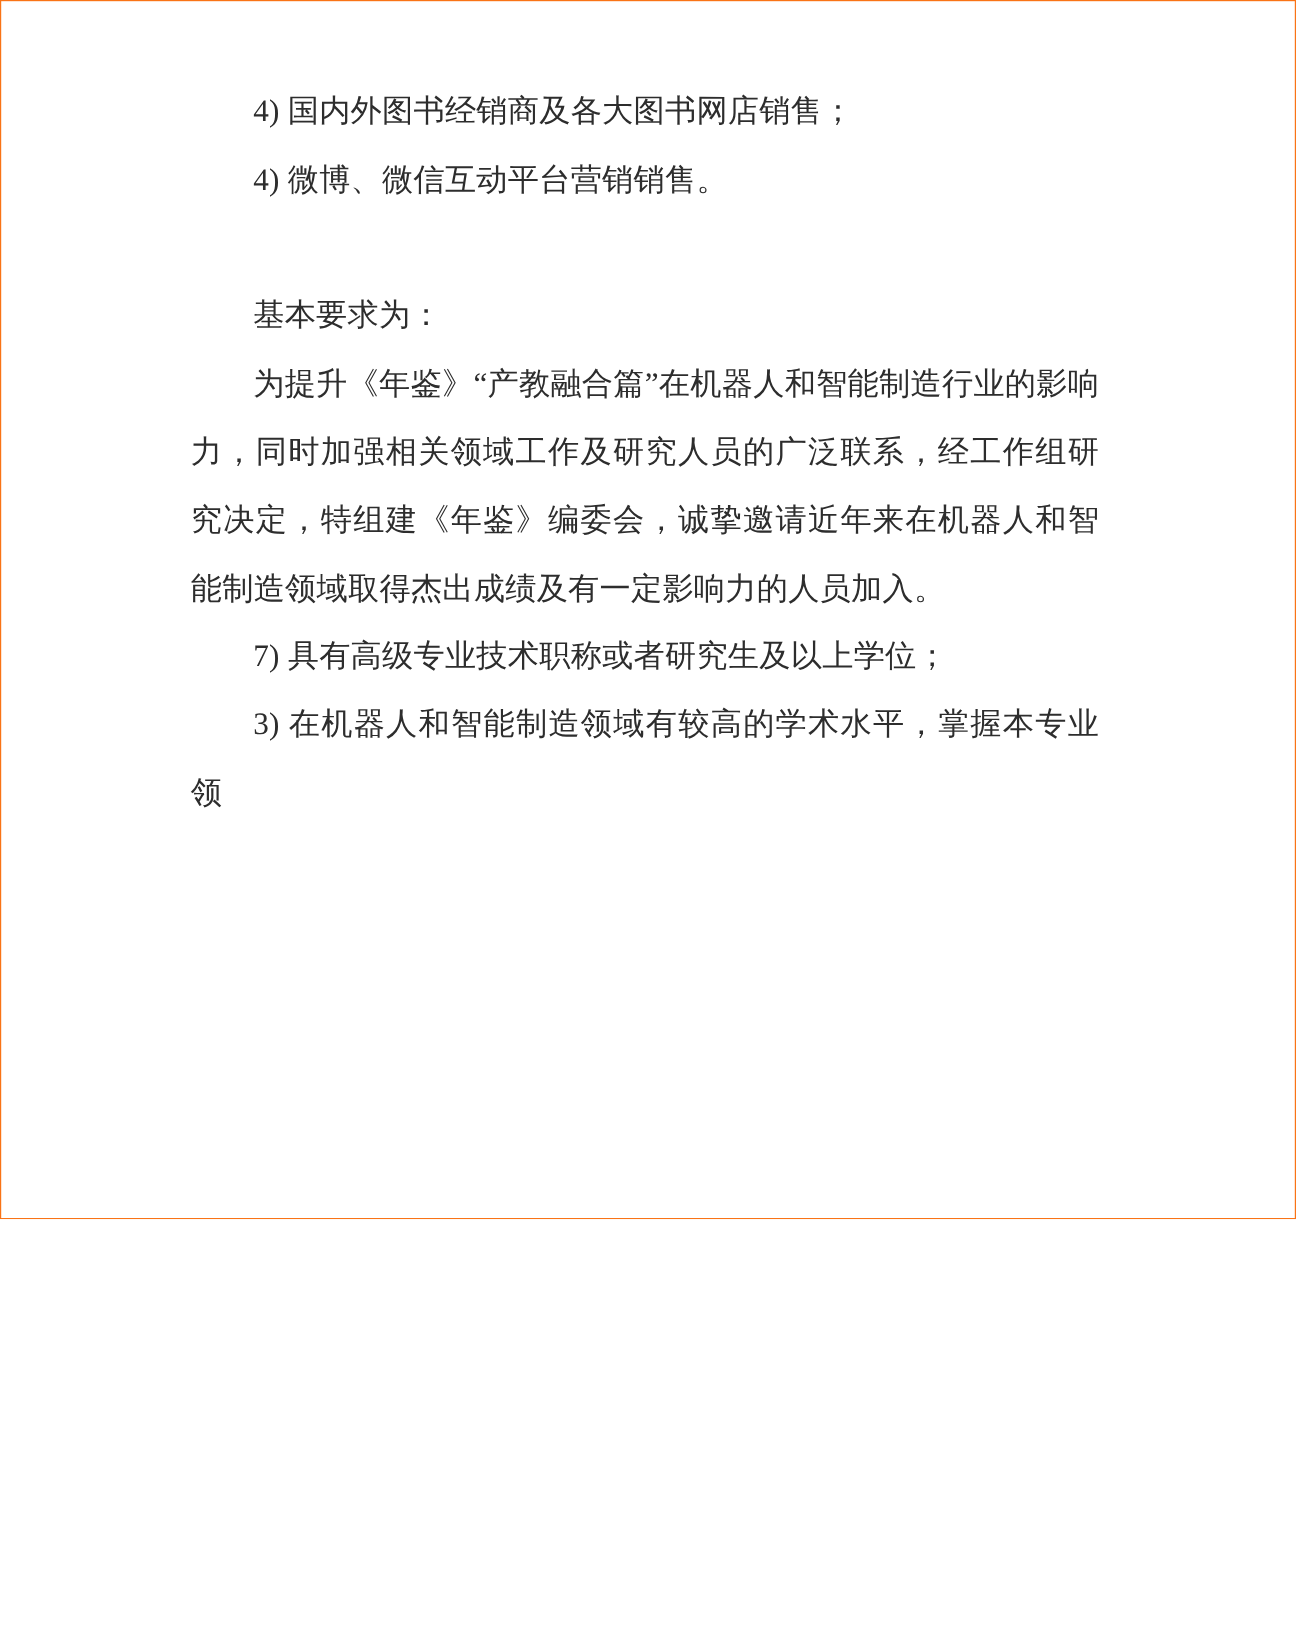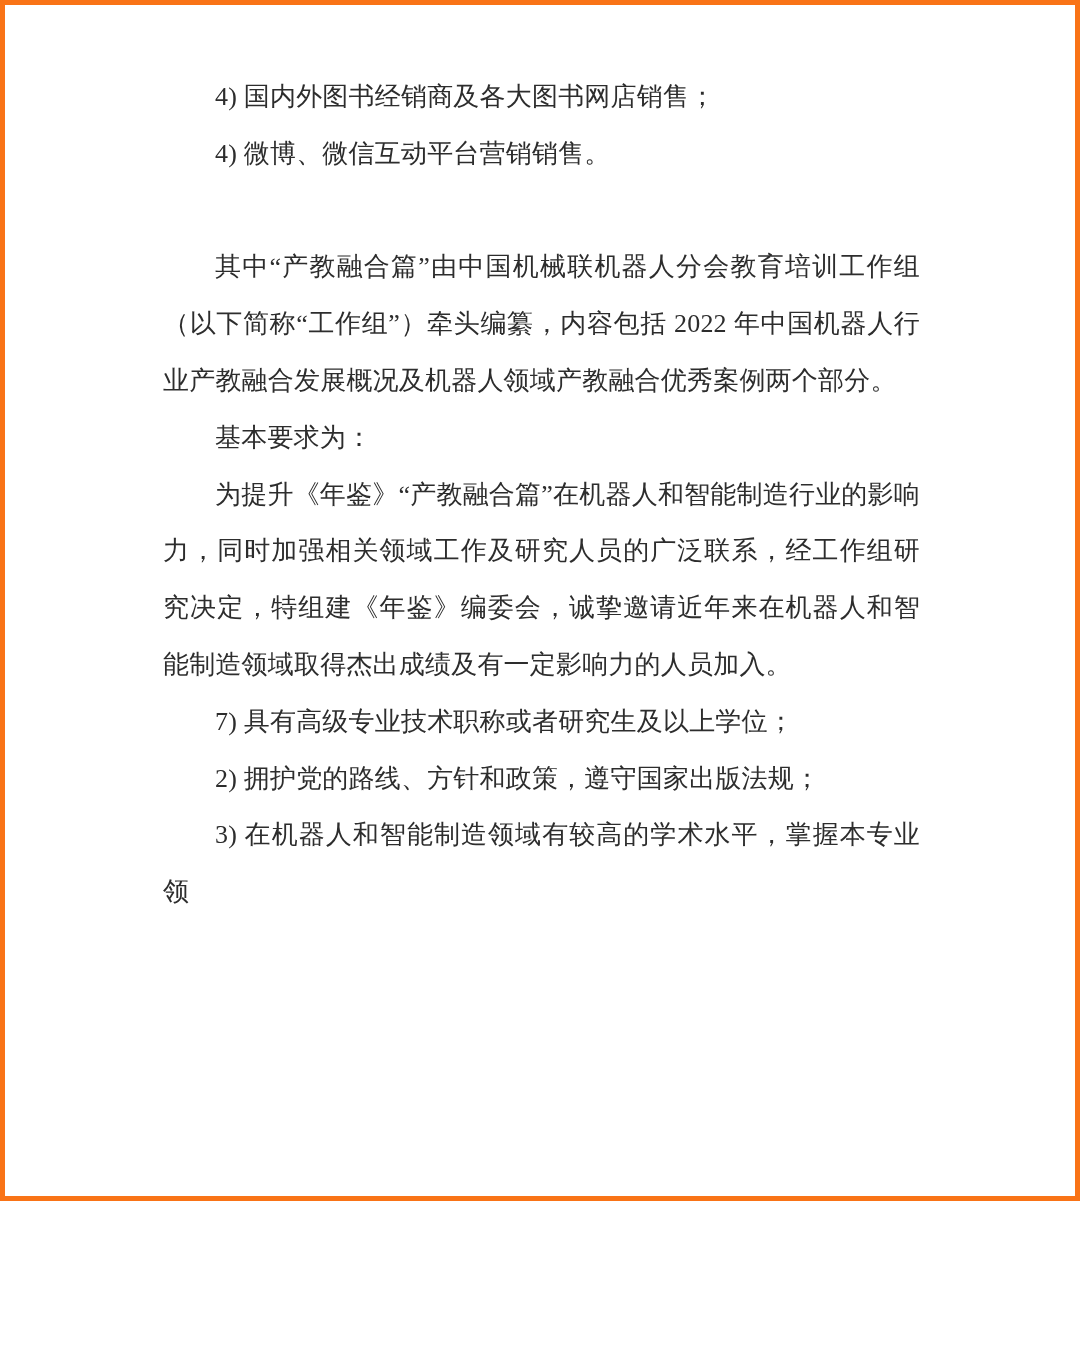--- a/index.html
+++ b/index.html
@@ -3,25 +3,25 @@
 <meta charset="utf-8">
 <style>
   html, body {
     margin: 0;
     padding: 0;
     background: #ffffff;
   }
   .page {
     position: relative;
     width: 1080px;
-    height: 1201px;
+    height: 1016px;
     background: #ffffff;
     overflow: hidden;
     box-sizing: border-box;
-    border: 5px solid #f97316; 
+    border: 1px solid #f97316; 
     font-family: "Liberation Serif", "DejaVu Serif", serif;
   }
   .content {
     position: absolute;
     left: 158px;
     top: 64px;
     width: 757px;
   }
   .content p {
     margin: 0;
@@ -47,26 +47,24 @@
   <div class="content">
 
     <p class="indent">4) 国内外图书经销商及各大图书网店销售；</p>
 
     <p class="indent">4) 微博、微信互动平台营销销售。</p>
 
     <div class="spacer"></div>
 
 
 
-    <p class="indent">其中“产教融合篇”由中国机械联机器人分会教育培训工作组（以下简称“工作组”）牵头编纂，内容包括 2022 年中国机器人行业产教融合发展概况及机器人领域产教融合优秀案例两个部分。</p>
 
     <p class="indent">基本要求为：</p>
 
     <p class="indent">为提升《年鉴》“产教融合篇”在机器人和智能制造行业的影响力，同时加强相关领域工作及研究人员的广泛联系，经工作组研究决定，特组建《年鉴》编委会，诚挚邀请近年来在机器人和智能制造领域取得杰出成绩及有一定影响力的人员加入。</p>
 
     <p class="indent">7) 具有高级专业技术职称或者研究生及以上学位；</p>
 
-    <p class="indent">2) 拥护党的路线、方针和政策，遵守国家出版法规；</p>
 
     <p class="indent">3) 在机器人和智能制造领域有较高的学术水平，掌握本专业领</p>
 
   </div>
 </div>
 
 </body></html>

